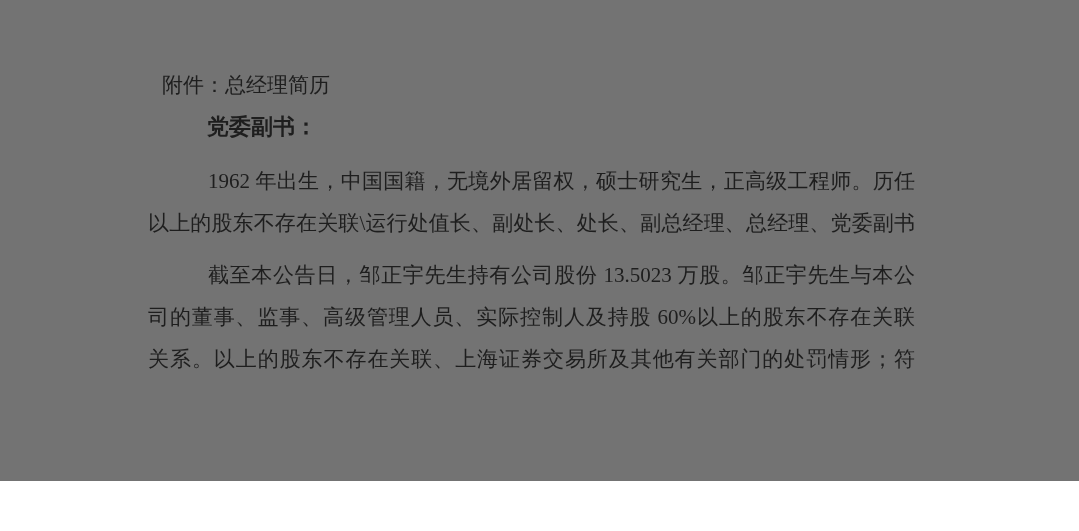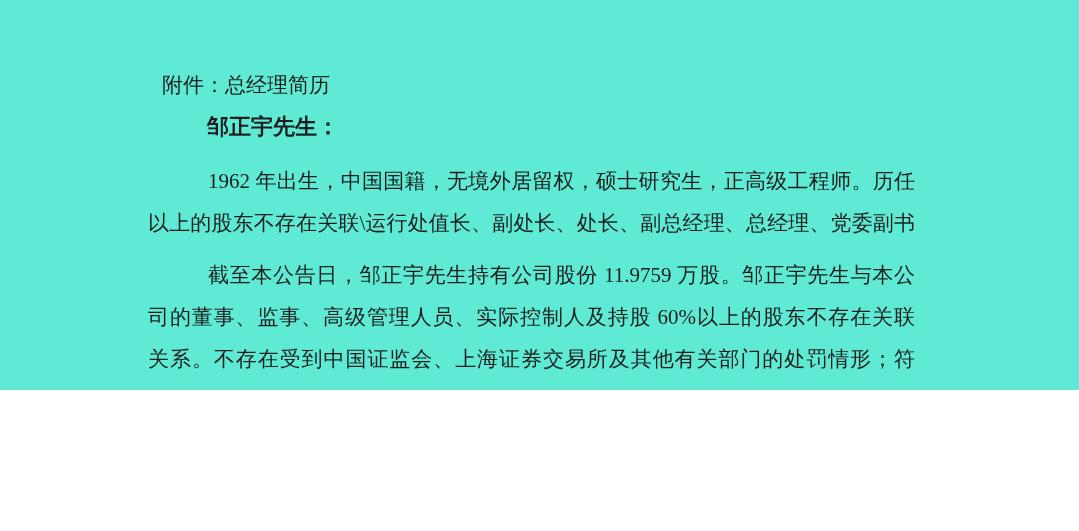--- a/index.html
+++ b/index.html
@@ -3,22 +3,22 @@
 <meta charset="utf-8">
 <style>
   html, body {
     margin: 0;
     padding: 0;
     background: #ffffff;
   }
   .page {
     position: relative;
     width: 1079px;
-    height: 390px;
-    background: #5eead4;
+    height: 481px;
+    background: #737373;
     overflow: hidden;
   }
   .content {
     box-sizing: border-box;
     padding: 64px 164px 0 148px;
     font-family: "Liberation Serif", "DejaVu Serif", serif;
     font-size: 21px;
     color: #1e1e1e;
     -webkit-font-smoothing: antialiased;
   }
@@ -48,27 +48,27 @@
   .para2 { margin-top: 10px; }
 </style>
 </head>
 <body>
 
 <div class="page">
   <div class="content">
 
     <div class="line attachment-line">附件：总经理简历</div>
 
-    <div class="line name-line">邹正宇先生：</div>
+    <div class="line name-line">党委副书：</div>
 
     <div class="para1">
       <div class="line just para-indent">1962 年出生，中国国籍，无境外居留权，硕士研究生，正高级工程师。历任</div>
       <div class="line just">以上的股东不存在关联\运行处值长、副处长、处长、副总经理、总经理、党委副书</div>
     </div>
 
     <div class="para2">
-      <div class="line just para-indent">截至本公告日，邹正宇先生持有公司股份 11.9759 万股。邹正宇先生与本公</div>
+      <div class="line just para-indent">截至本公告日，邹正宇先生持有公司股份 13.5023 万股。邹正宇先生与本公</div>
       <div class="line just">司的董事、监事、高级管理人员、实际控制人及持股 60%以上的股东不存在关联</div>
-      <div class="line just">关系。不存在受到中国证监会、上海证券交易所及其他有关部门的处罚情形；符</div>
+      <div class="line just">关系。以上的股东不存在关联、上海证券交易所及其他有关部门的处罚情形；符</div>
     </div>
 
   </div>
 </div>
 
 </body></html>

